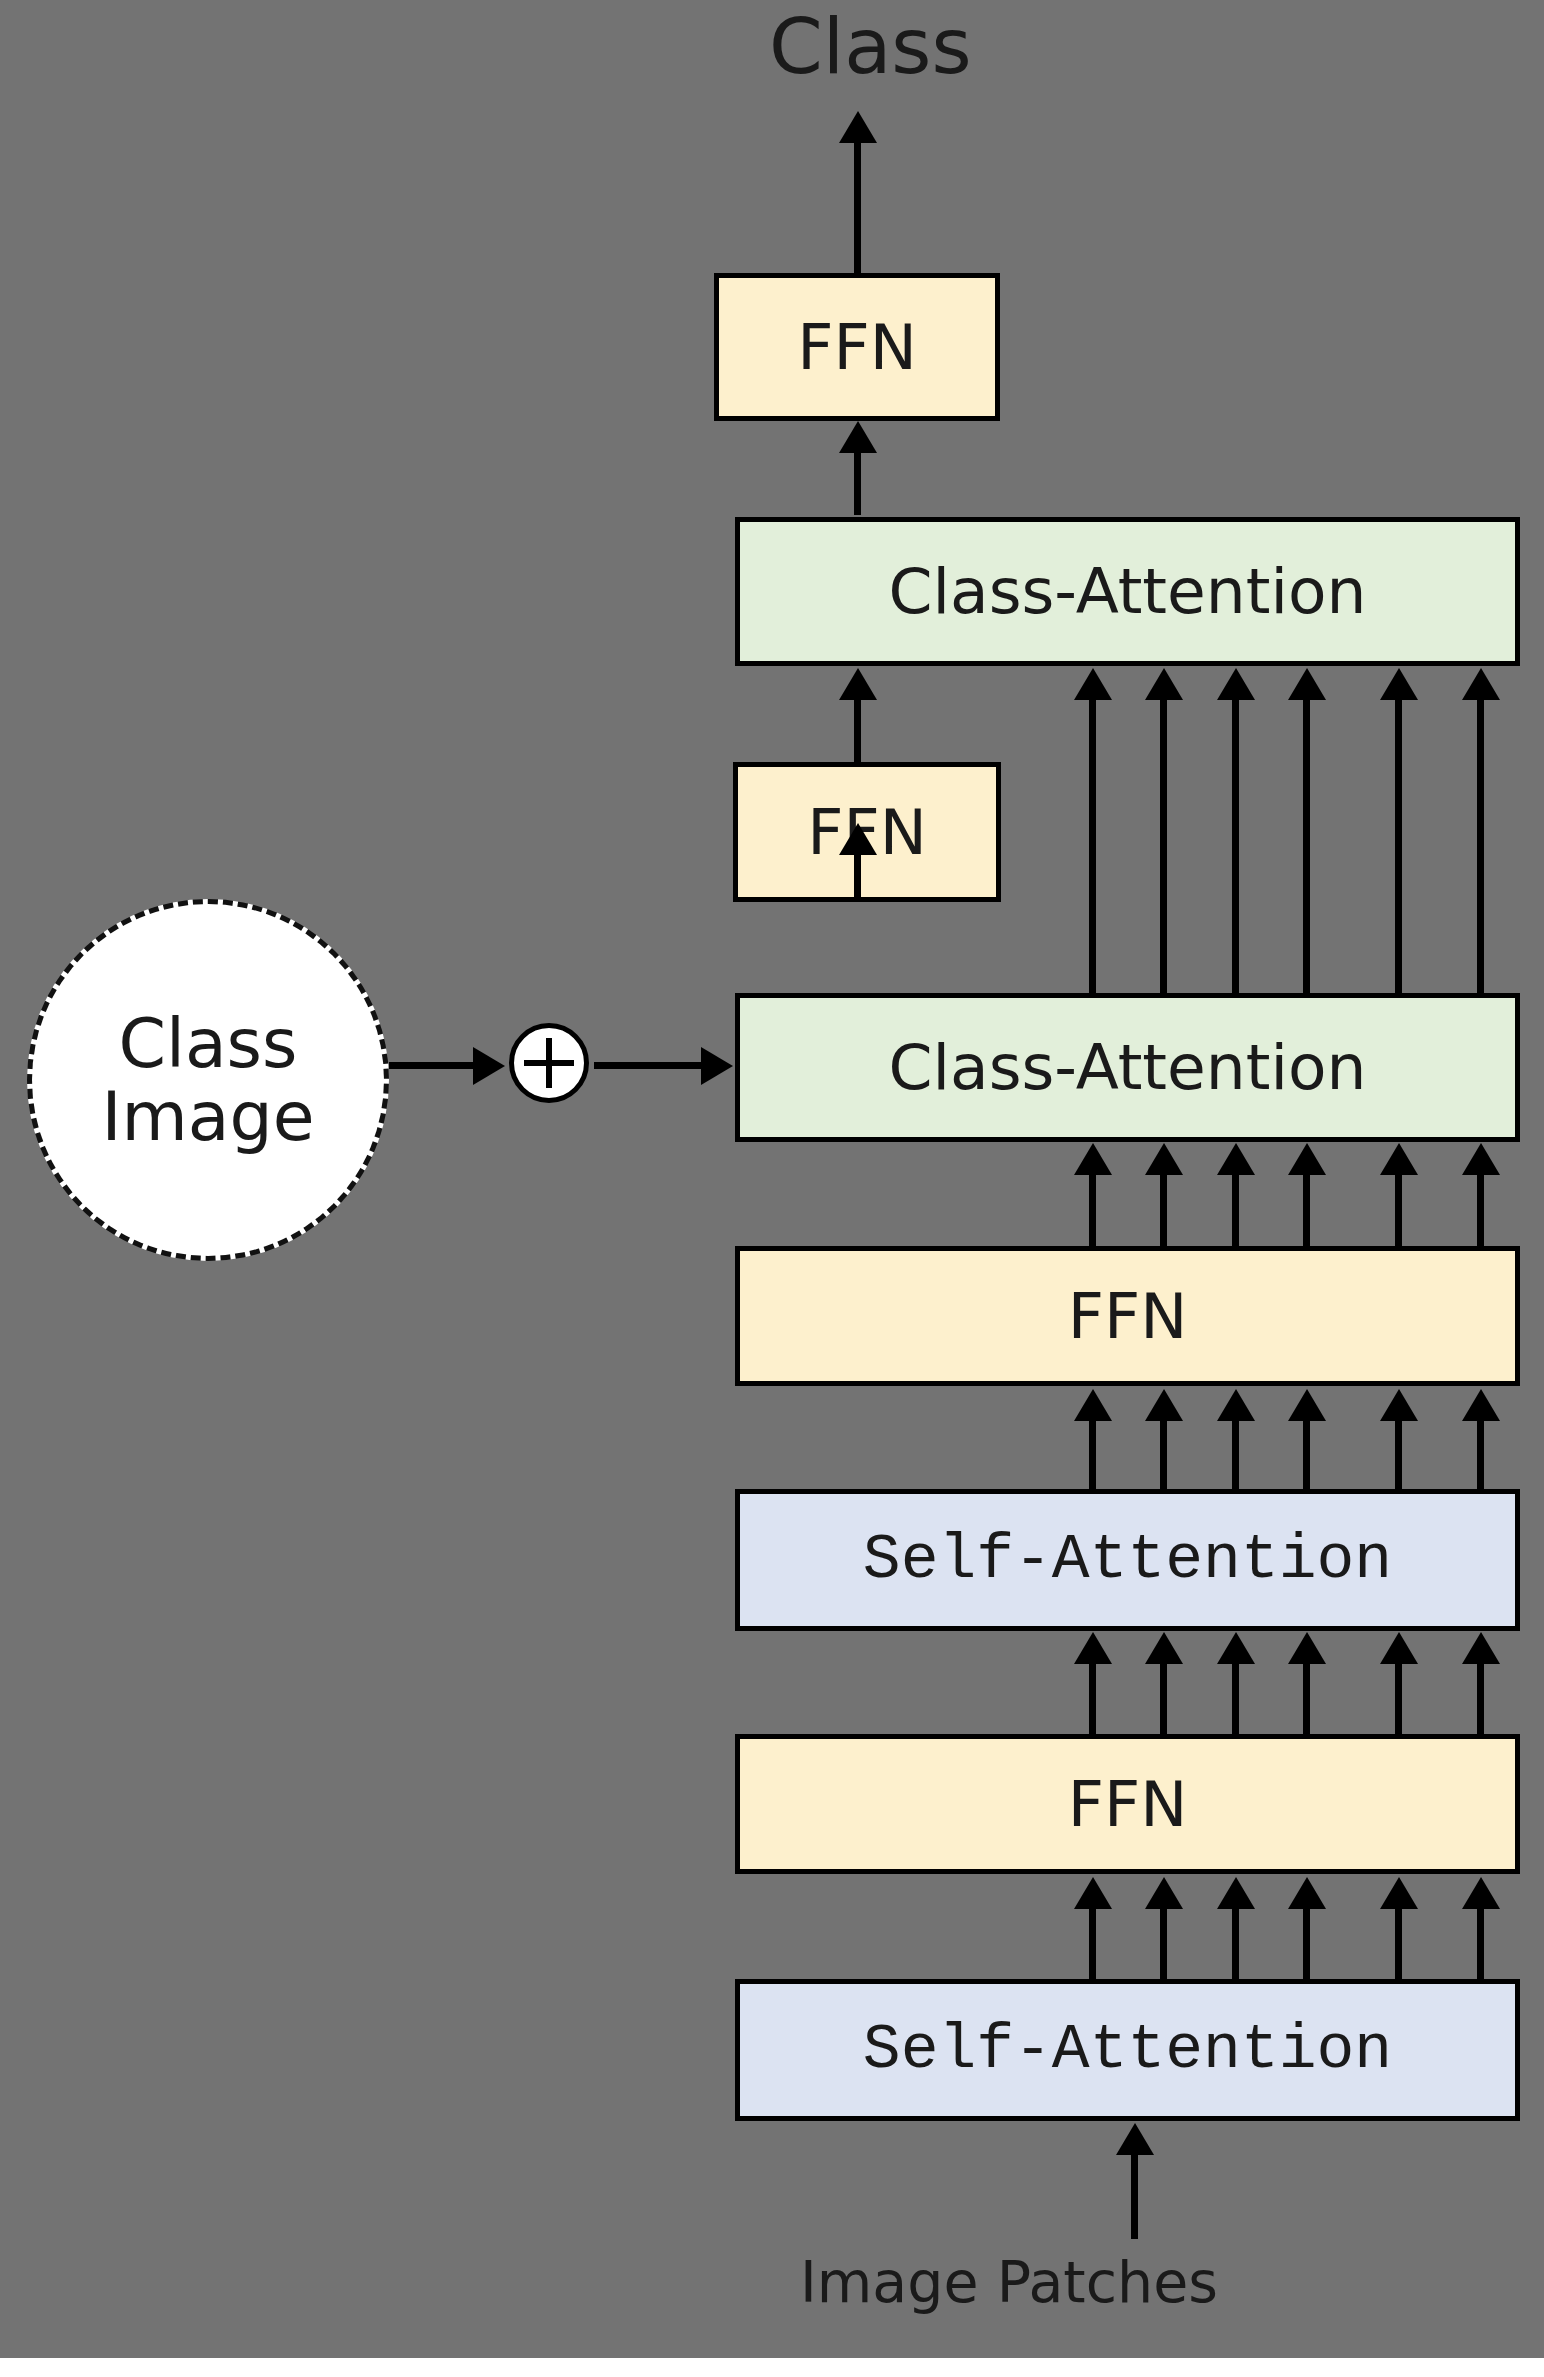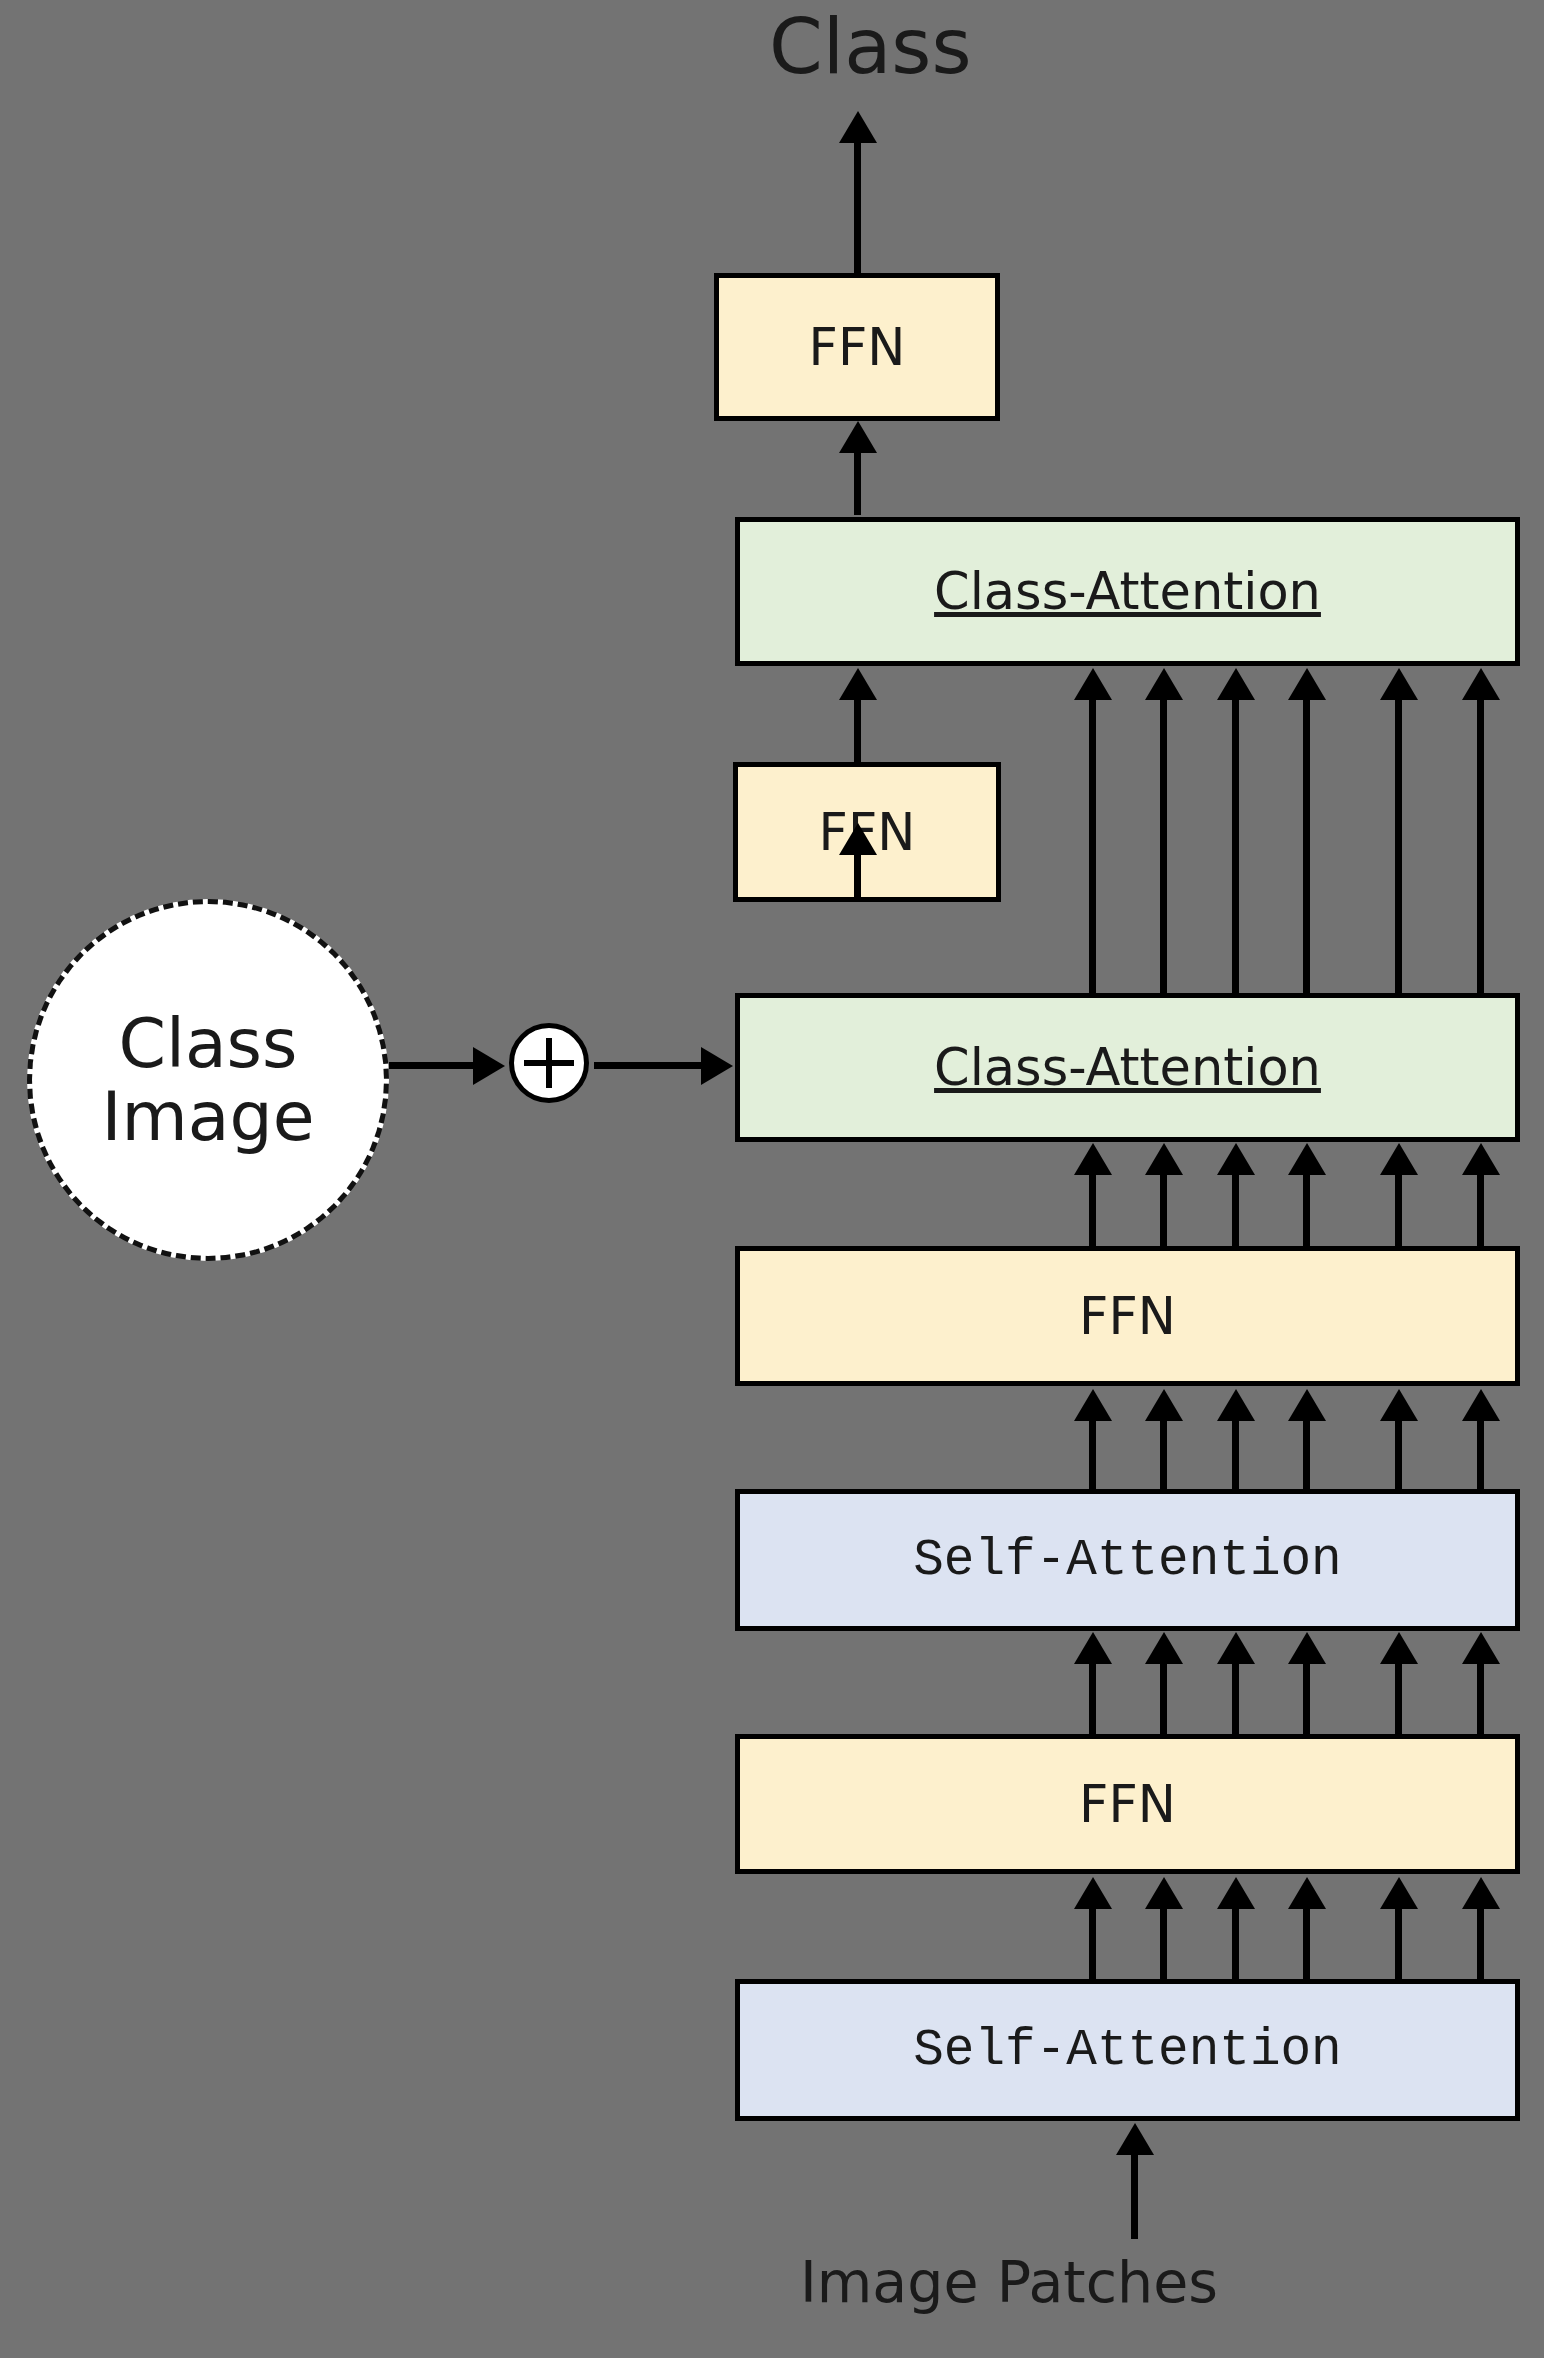--- a/index.html
+++ b/index.html
@@ -3,23 +3,23 @@
 <meta charset="utf-8">
 <style>
   html,body{margin:0;padding:0;background:#ffffff;}
   body{width:1545px;height:2377px;font-family:"DejaVu Sans",sans-serif;}
   #stage{position:relative;width:1545px;height:2358px;background:#737373;overflow:hidden;}
 
   .lbl{position:absolute;color:#1a1a1a;font-size:71px;line-height:1;white-space:nowrap;}
 
   .box{position:absolute;box-sizing:border-box;border:5.4px solid #000000;
        display:flex;align-items:center;justify-content:center;color:#1a1a1a;}
-  .box span{font-size:51px;line-height:1;white-space:nowrap;}
+  .box span{font-size:63px;line-height:1;white-space:nowrap;}
   .ffn{background:#fdf0cd;}
-  .catt{background:#e2efda;text-decoration:underline;}
+  .catt{background:#e2efda;}
   .satt{background:#dce3f2;font-family:Liberation Mono, monospace;}
 
   .token{position:absolute;box-sizing:border-box;border:5.4px dashed #111111;border-radius:50%;
          background:#ffffff;display:flex;flex-direction:column;align-items:center;
          justify-content:center;color:#1a1a1a;}
   .token span{font-size:68px;line-height:1.08;white-space:nowrap;}
 
   .plus{position:absolute;box-sizing:border-box;border:5.4px solid #000000;border-radius:50%;
         background:#ffffff;}
   .plus:before,.plus:after{content:"";position:absolute;background:#000000;}

